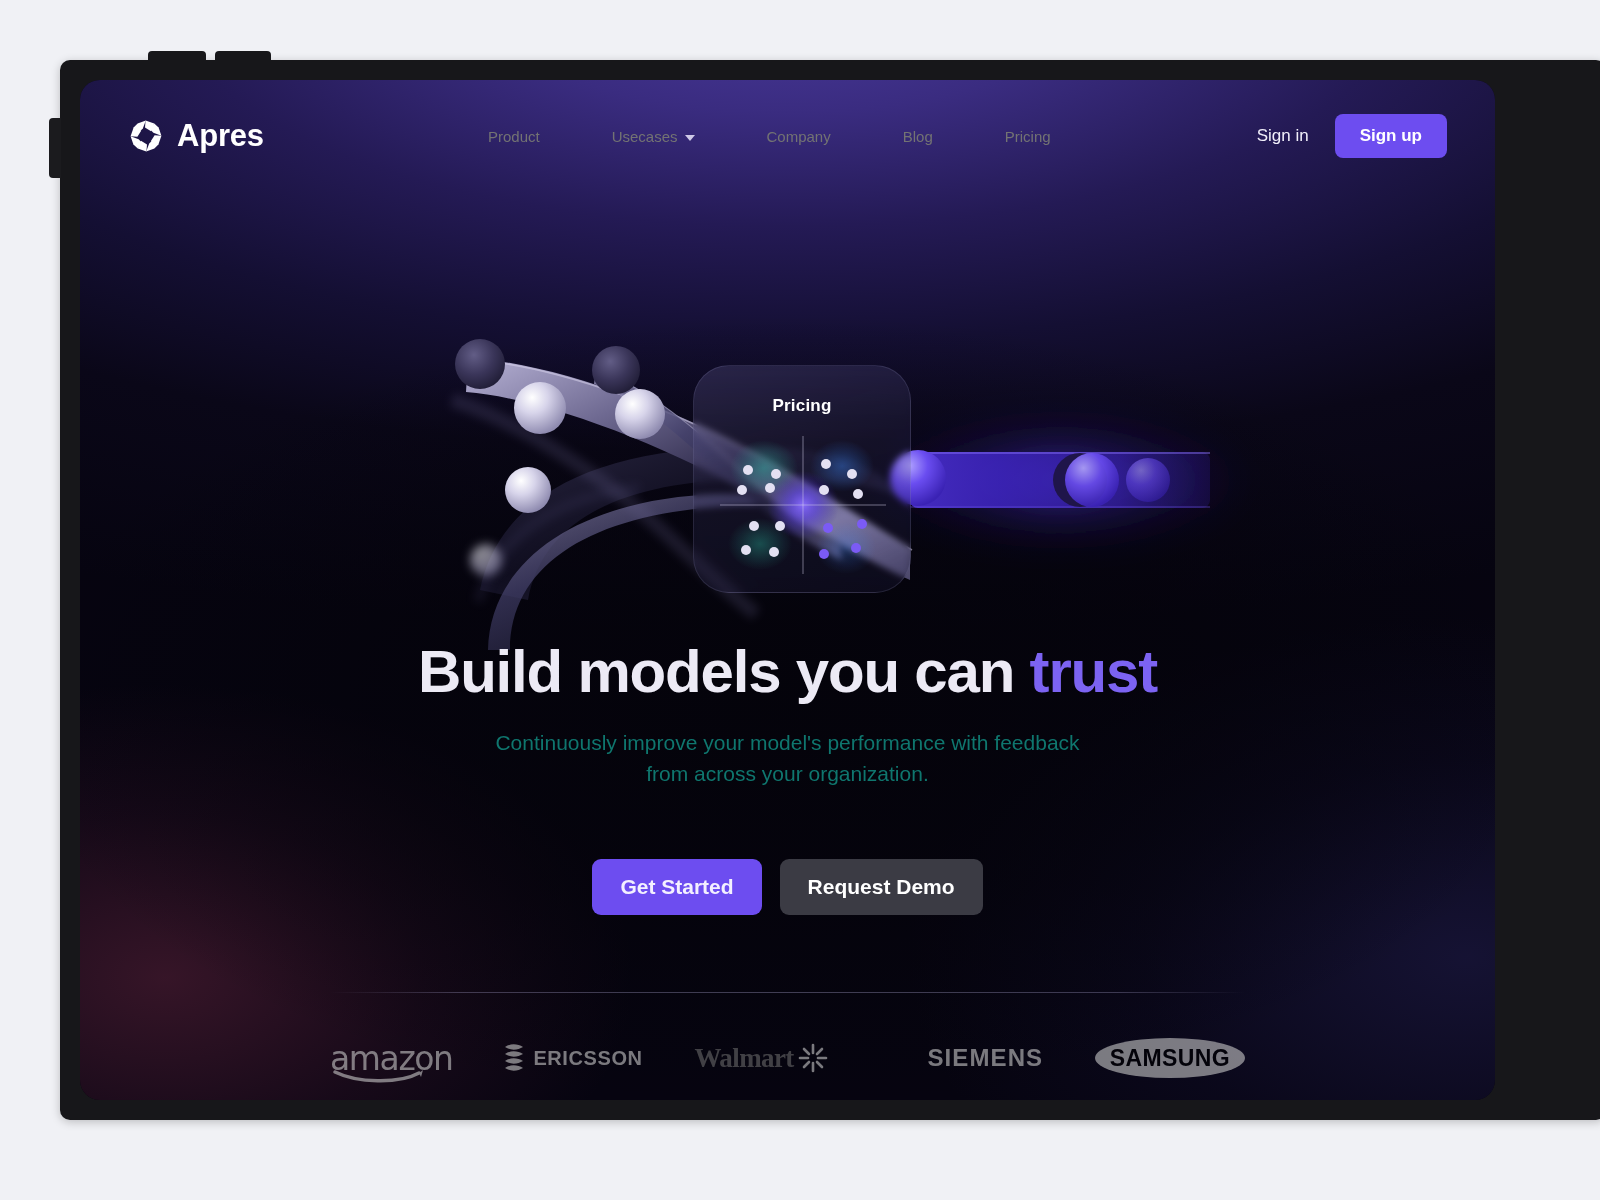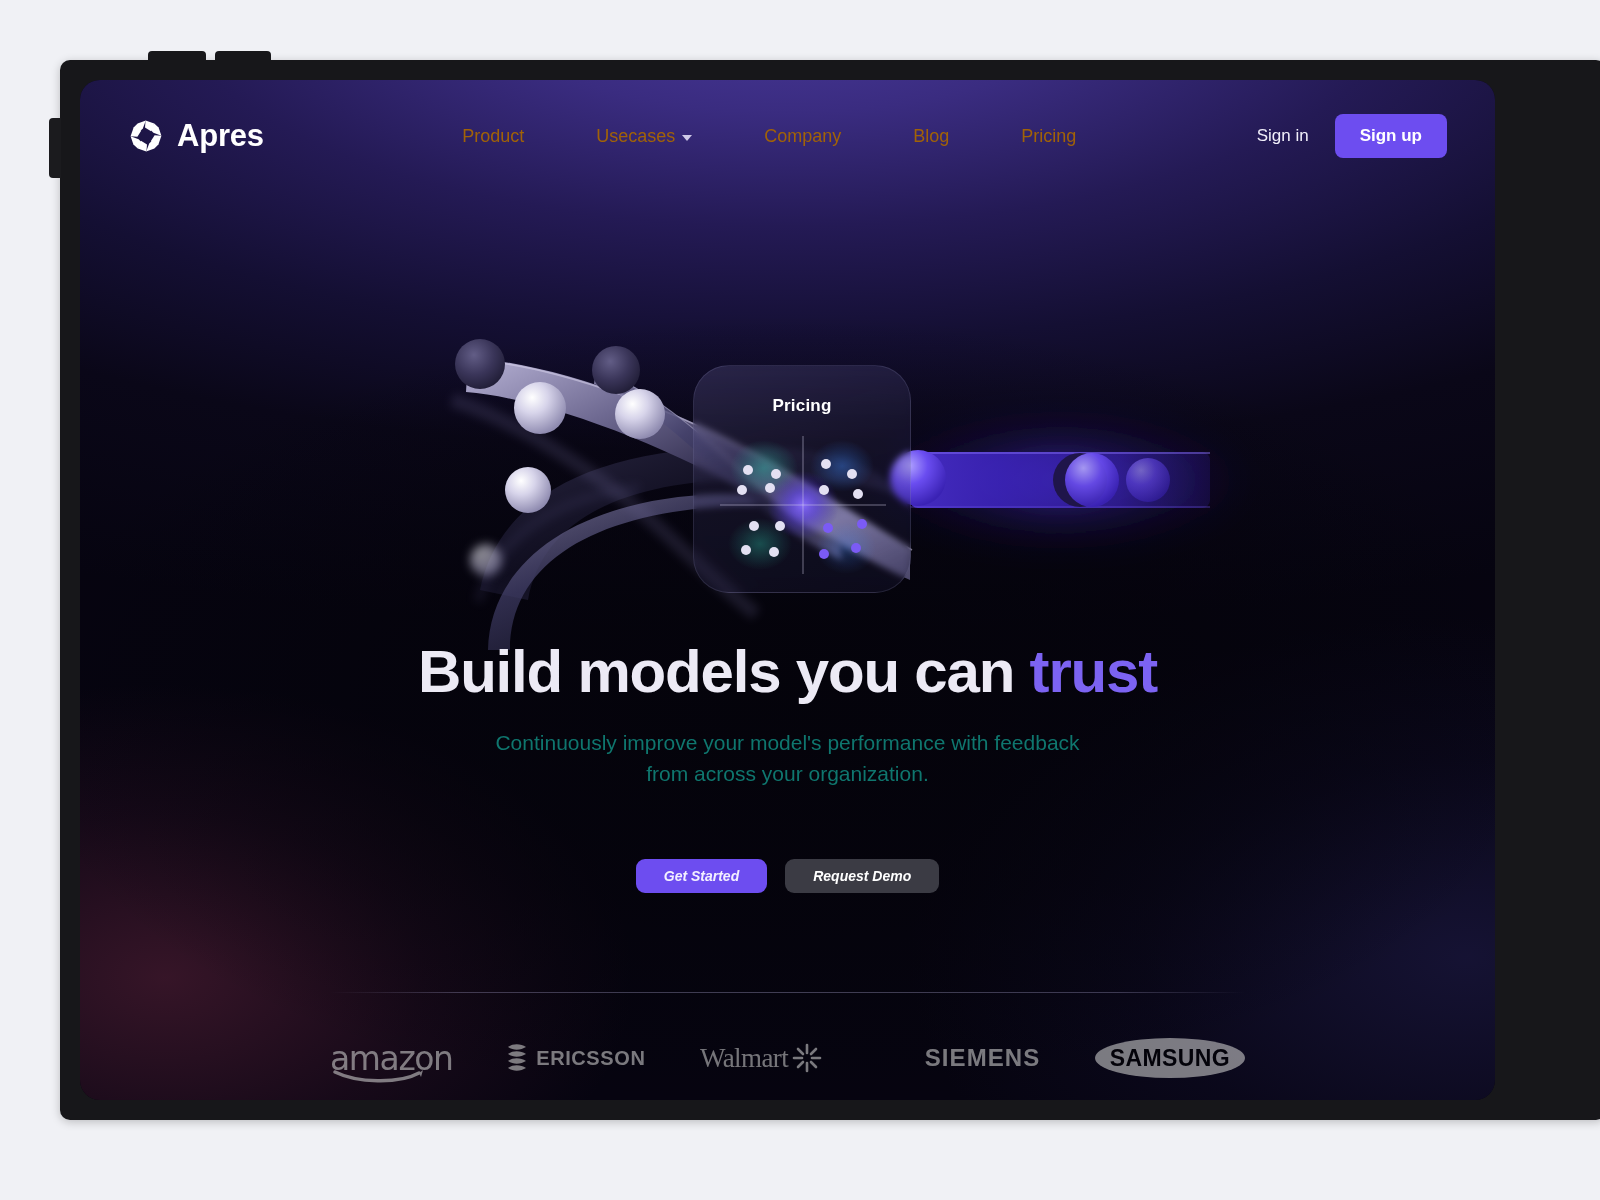--- a/index.html
+++ b/index.html
@@ -100,22 +100,22 @@
 
   #primary-nav {
     flex: 1;
     display: flex;
     align-items: center;
     justify-content: center;
     gap: 0;
     margin-left: 18px;
   }
   .nav-item {
-    color: #a16207;
-    font-size: 18px;
+    color: #737373;
+    font-size: 15px;
     font-weight: 400;
     padding: 0 36px;
     display: flex;
     align-items: center;
     gap: 7px;
     cursor: pointer;
     white-space: nowrap;
   }
   .caret-glyph {
     display: inline-block;
@@ -211,27 +211,26 @@
   }
   #hero-actions {
     margin-top: 70px;
     display: flex;
     justify-content: center;
     gap: 18px;
   }
   .cta-button {
     border: none;
     border-radius: 9px;
-    font-size: 14px;
+    font-size: 21px;
     font-weight: 700;
-    padding: 9px 28px;
+    padding: 16px 28px;
     cursor: pointer;
     font-family: "Liberation Sans", sans-serif;
     white-space: nowrap;
-    font-style: italic;
   }
   #cta-primary   { background: #6d4df0; color: #f3f0ff; }
   #cta-secondary { background: #3b3b44; color: #ffffff; }
 
   
   #logo-strip-divider {
     position: absolute;
     left: 250px;
     top: 912px;
     width: 915px;
@@ -273,21 +272,21 @@
     width: 92px; height: 14px;
   }
   .logo-ericsson-wrap { display: flex; align-items: center; gap: 9px; }
   .logo-ericsson-mark { width: 20px; height: 30px; }
   .logo-ericsson-text {
     font-size: 20px; font-weight: 700; letter-spacing: .6px; color: #c9c6d8;
     font-family: "Liberation Sans", sans-serif;
   }
   .logo-walmart-wrap { display: flex; align-items: center; gap: 4px; }
   .logo-walmart-text {
-    font-size: 27px; font-weight: 400; letter-spacing: -.6px; color: #f0abfc;
+    font-size: 27px; font-weight: 700; letter-spacing: -.6px; color: #a16207;
     font-family: "Liberation Serif", serif;
   }
   .logo-walmart-spark { width: 30px; height: 30px; }
   .logo-siemens-text {
     font-size: 24px; font-weight: 700; letter-spacing: 1.1px; color: #c9c6d8;
     font-family: "Liberation Sans", sans-serif;
     margin-left: 48px;
   }
   .logo-samsung-wrap {
     display: flex; align-items: center; justify-content: center;

